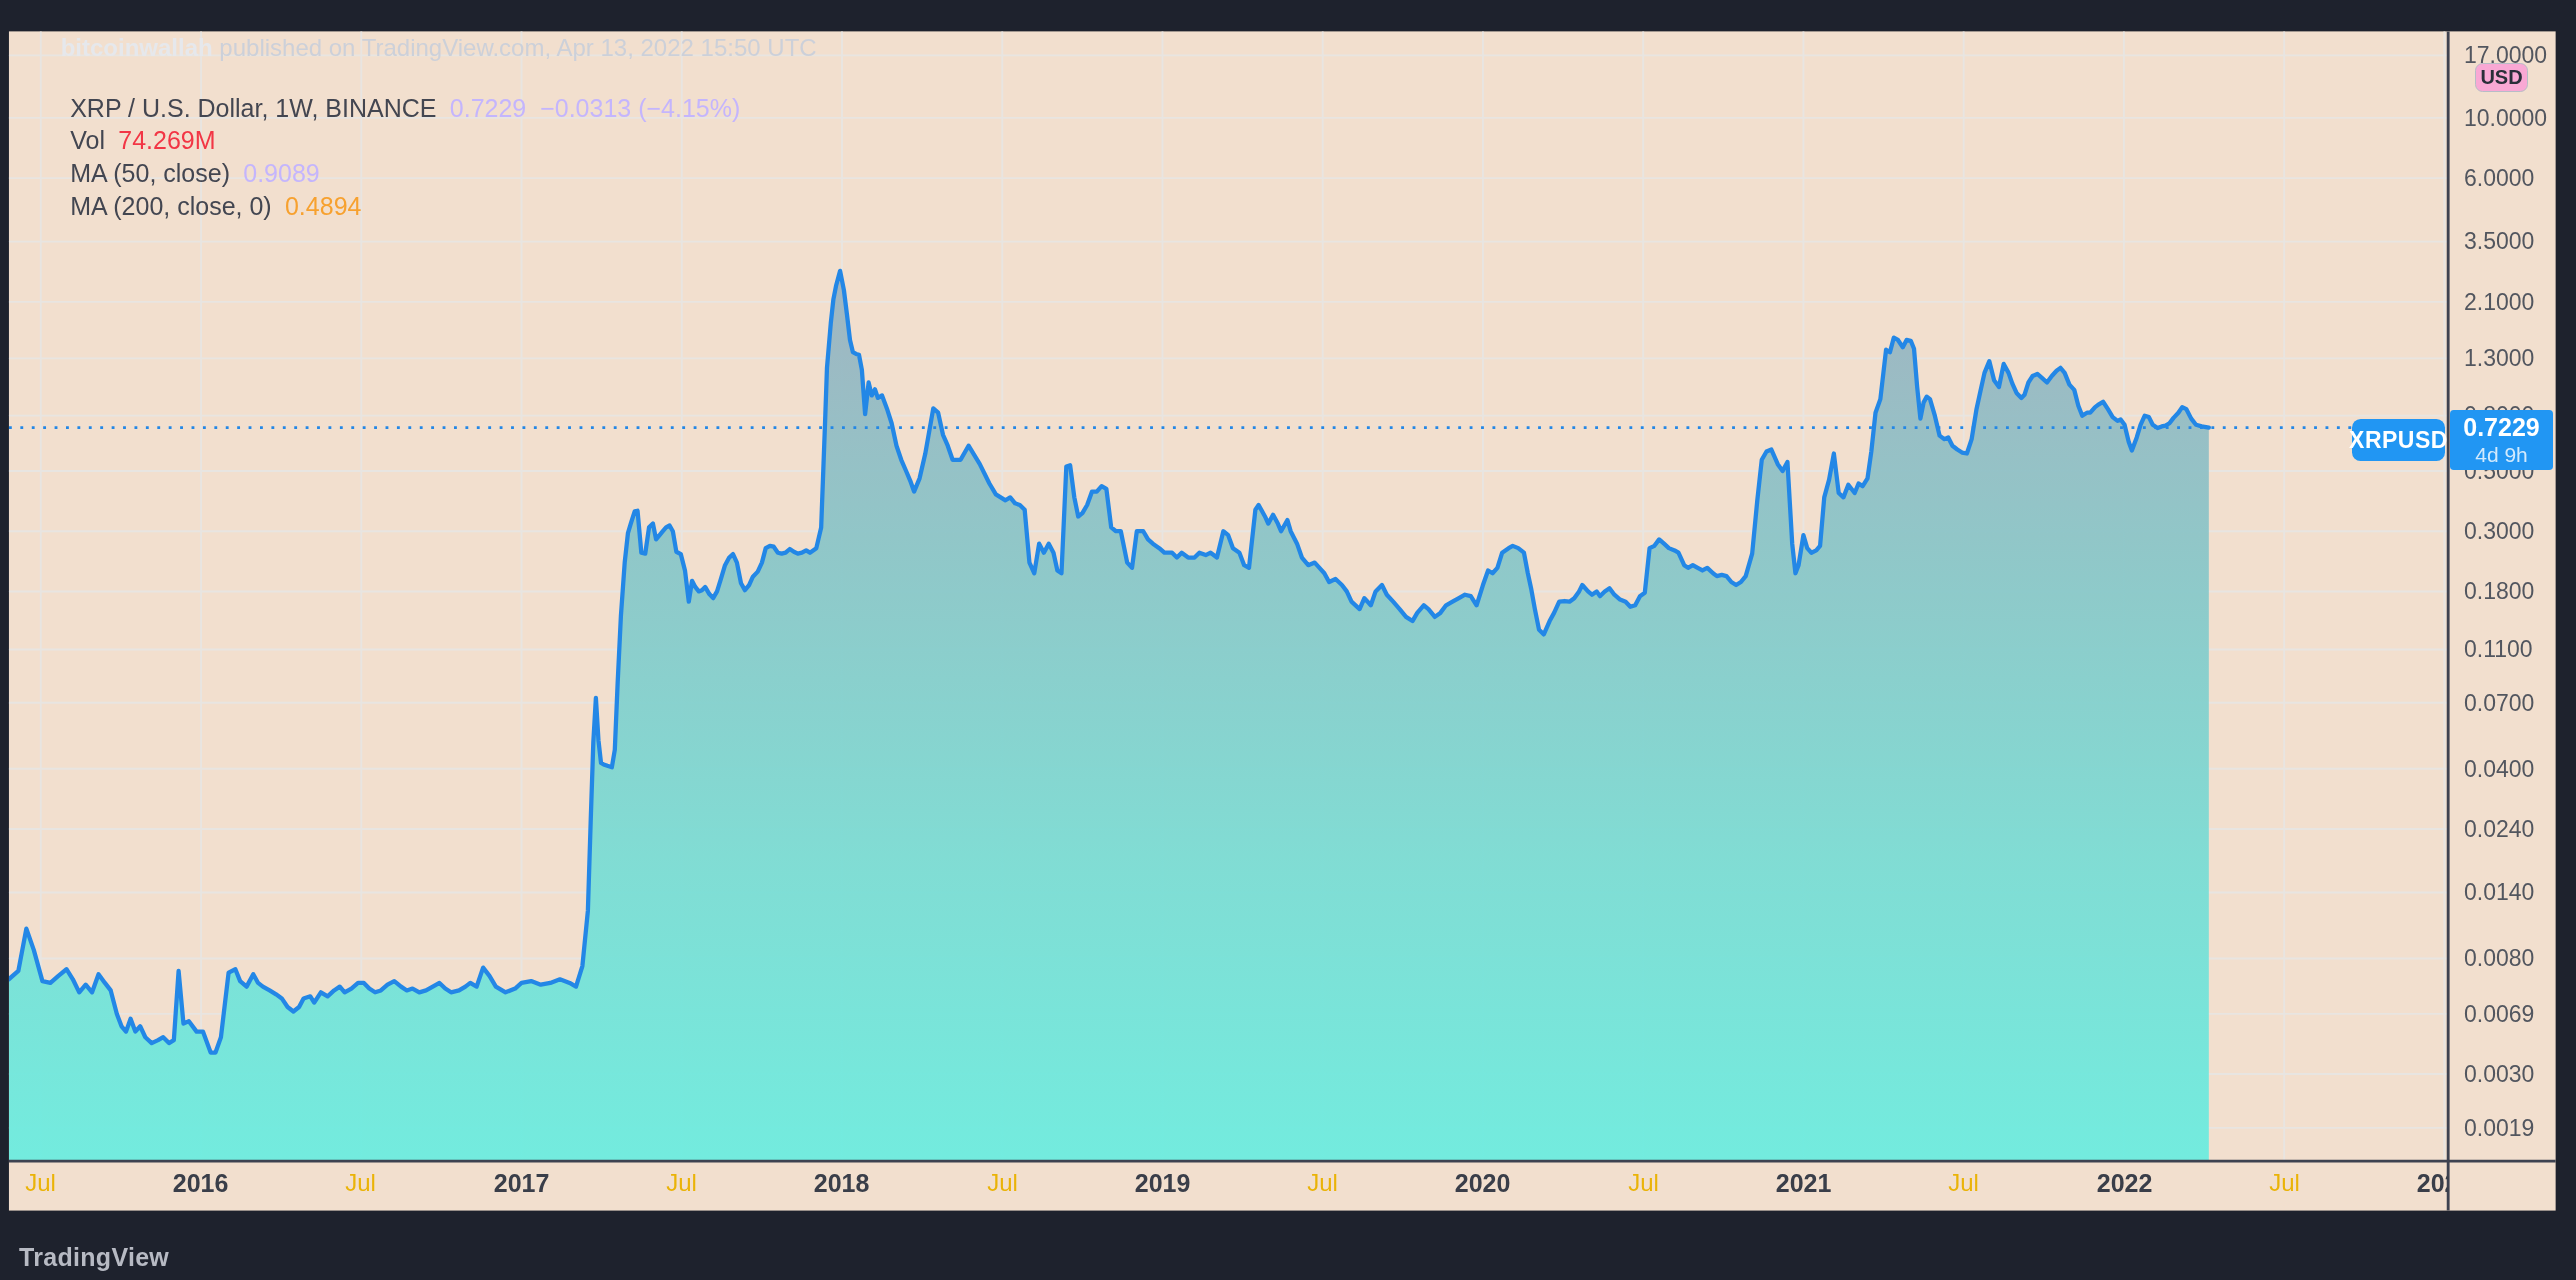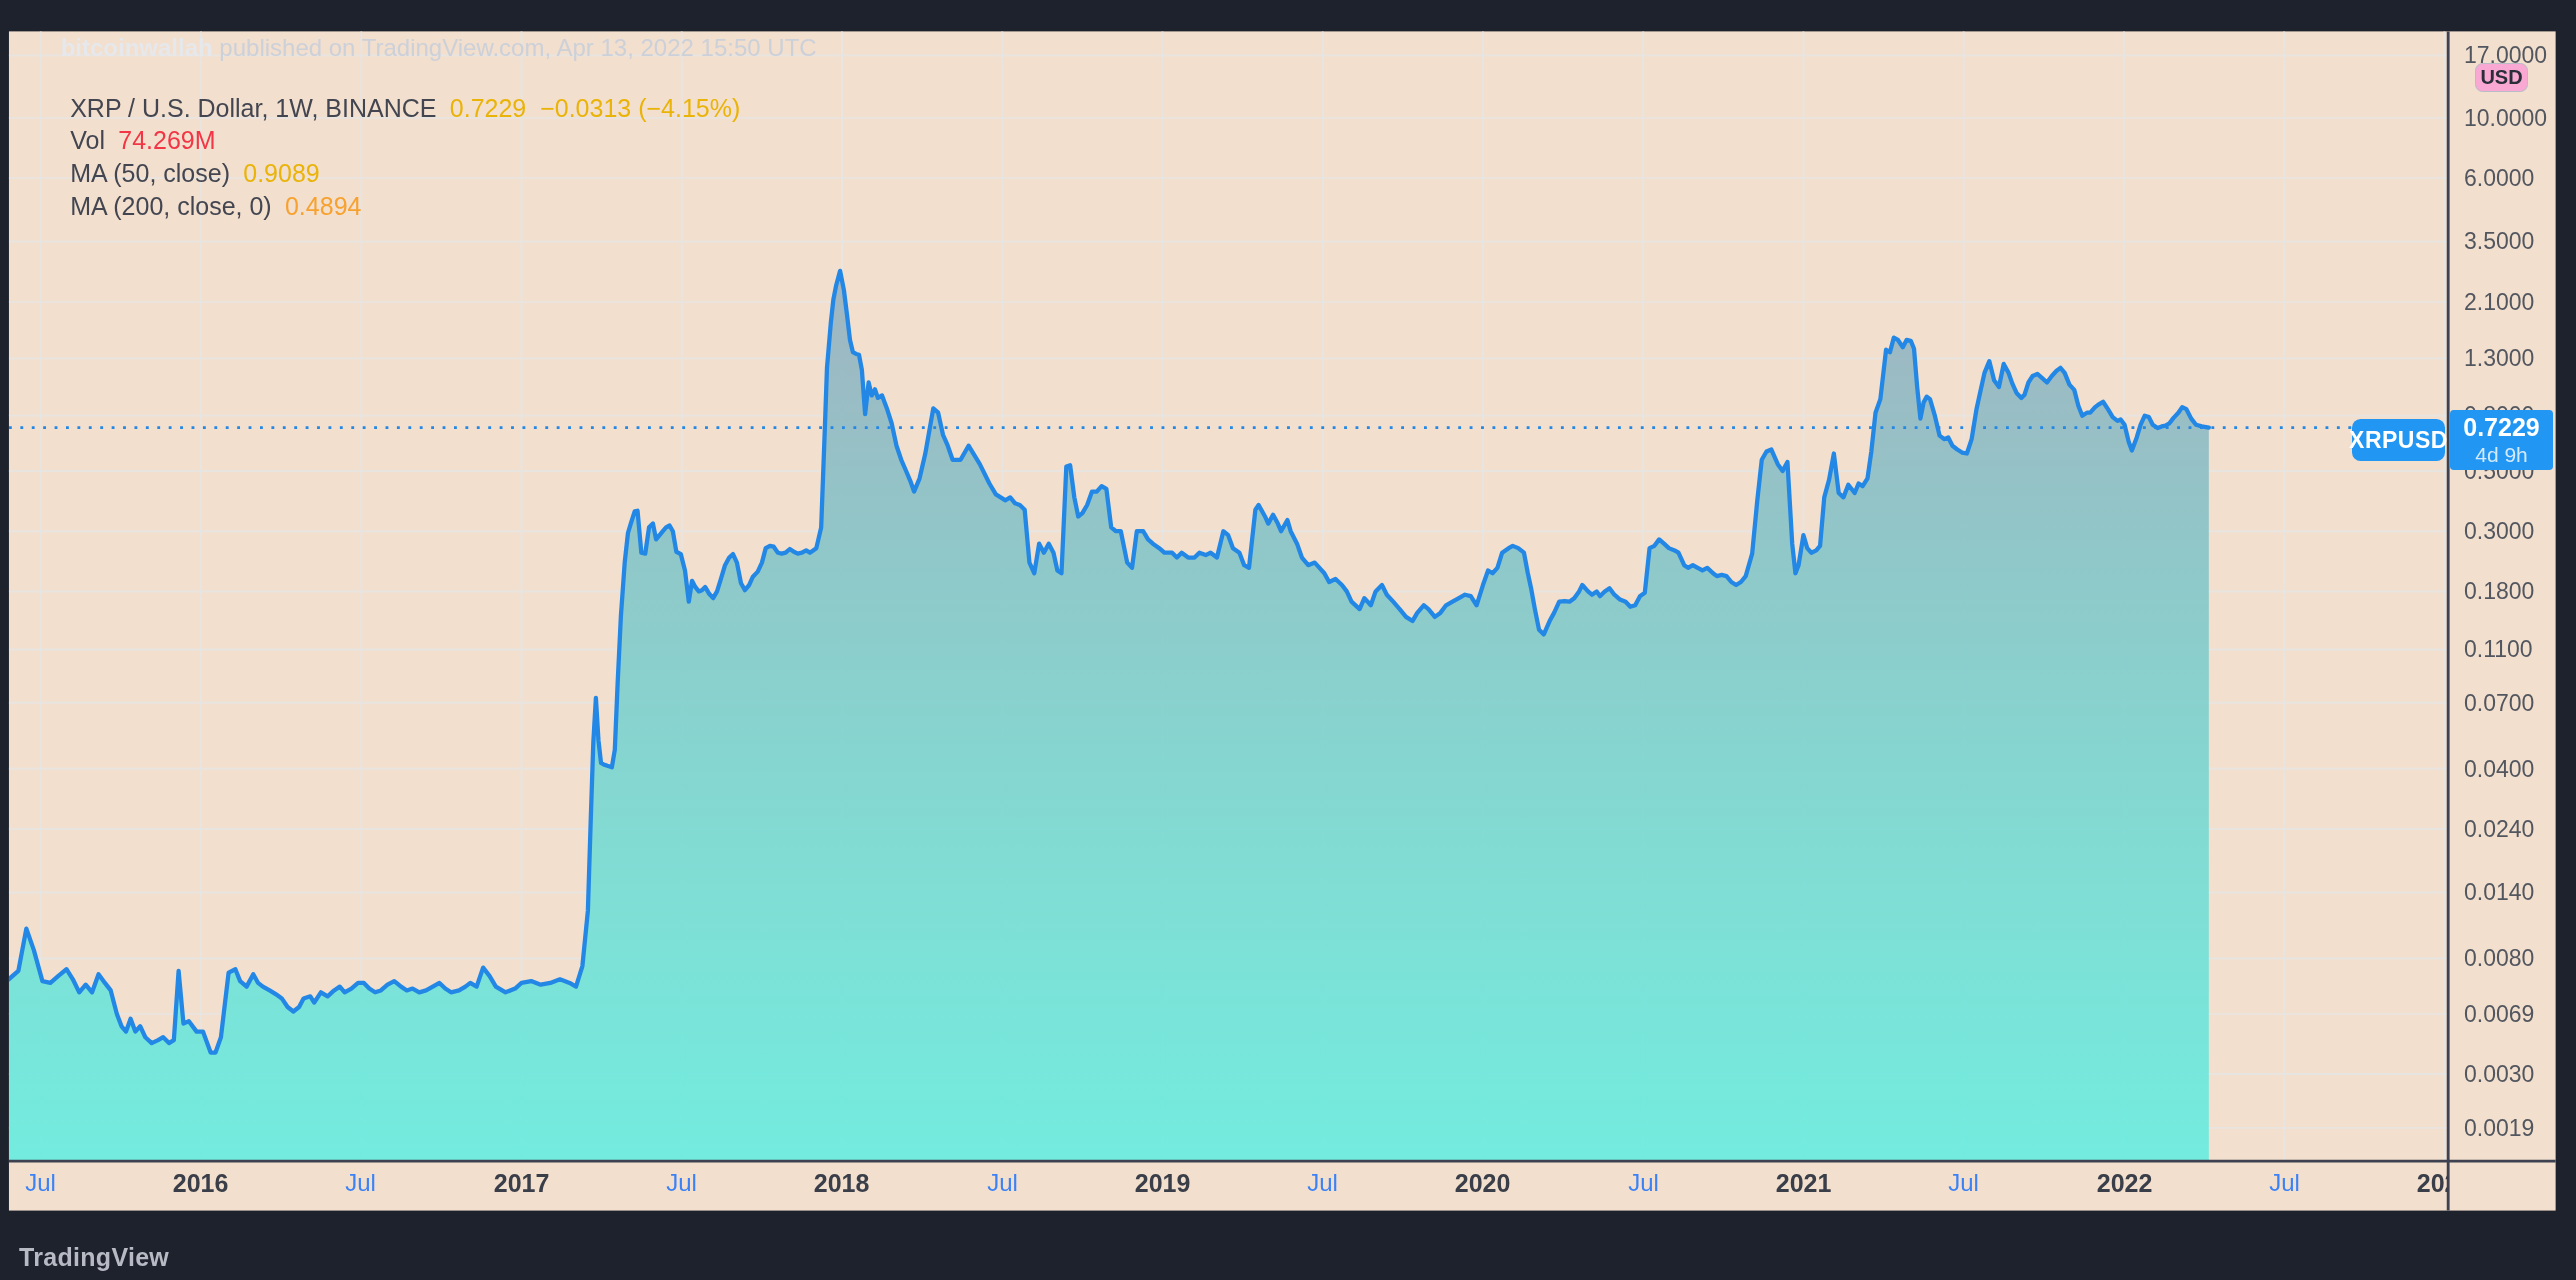--- a/index.html
+++ b/index.html
@@ -6,33 +6,33 @@
   body{width:2576px;height:1280px;overflow:hidden;font-family:"Liberation Sans",sans-serif;}
   .stage{position:absolute;left:0;top:0;width:2576px;height:1280px;background:#1e222d;}
   #chart-svg{position:absolute;left:0;top:0;}
 
   .hdr{position:absolute;left:34px;top:0;height:32px;line-height:32px;font-size:24px;color:#ccd0d9;white-space:pre;}
   .hdr .usr{font-weight:700;color:#e6e8ec;}
 
   .legend{position:absolute;left:0;top:0;}
   .lrow{position:absolute;left:28.5px;font-size:25px;line-height:28.5px;color:#434651;white-space:pre;}
   .lrow .val{margin-left:13.3px;}
-  .c-blue{color:#eab308;}
+  .c-blue{color:#c4b5fd;}
   .c-red{color:#f23645;}
   .c-orange{color:#f7a12f;}
 
   .usd-chip{position:absolute;left:2475px;top:63px;width:51px;height:27px;border:1.9px solid #b7bcc7;
     border-radius:7.6px;background:#f9a8d4;color:#2a2e39;font-size:20px;font-weight:700;
     text-align:center;line-height:27px;}
 
   .ylabs{position:absolute;left:0;top:0;}
   .ylab{position:absolute;left:2464px;width:91px;font-size:23px;color:#52565f;line-height:28.5px;}
 
   .xband{position:absolute;left:8.6px;top:1163px;width:2439px;height:48px;overflow:hidden;}
-  .xlab{position:absolute;top:5.7px;transform:translateX(-50%);font-size:24px;color:#3b82f6;white-space:nowrap;}
+  .xlab{position:absolute;top:5.7px;transform:translateX(-50%);font-size:24px;color:#eab308;white-space:nowrap;}
   .xlab.year{font-size:25px;font-weight:700;color:#3a3e49;}
 
   .sym-label{position:absolute;left:2352px;top:419px;width:93px;height:42px;background:#2196f3;
     border-radius:8.6px;color:#ffffff;font-size:23px;font-weight:700;display:flex;
     align-items:center;justify-content:center;letter-spacing:0.5px;}
   .price-label{position:absolute;left:2450px;top:410px;width:103px;height:60px;background:#2196f3;
     border-radius:3.8px;color:#fff;text-align:center;}
   .price-label .pv{font-size:25px;font-weight:700;line-height:31px;margin-top:1.9px;}
   .price-label .pa{font-size:21px;line-height:23px;color:rgba(255,255,255,.8);}
 

